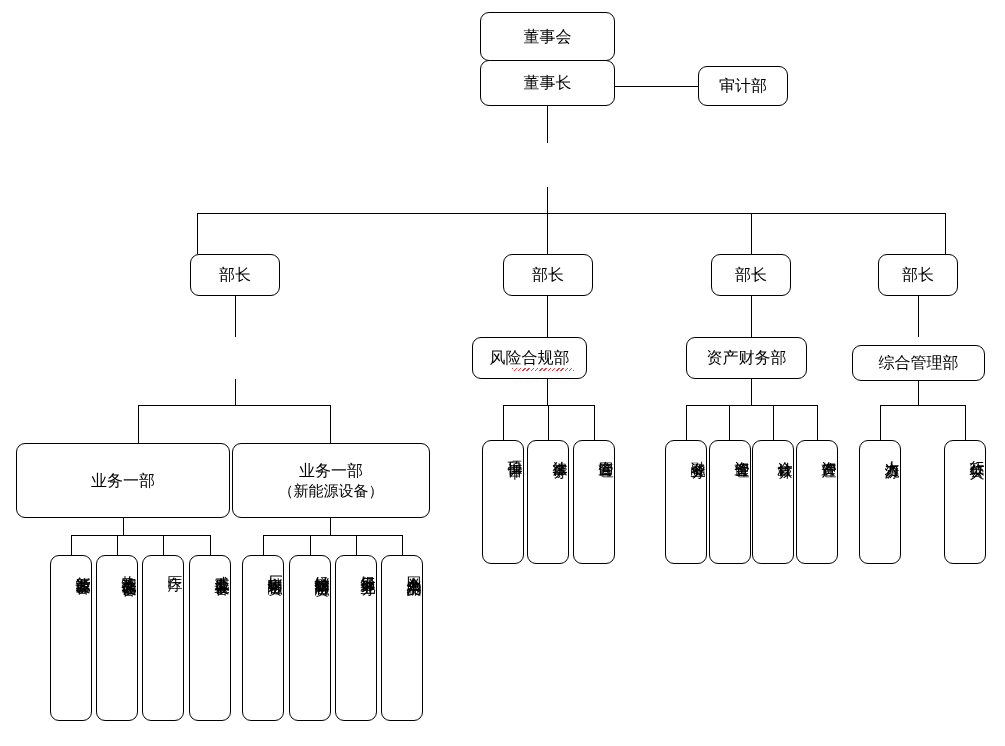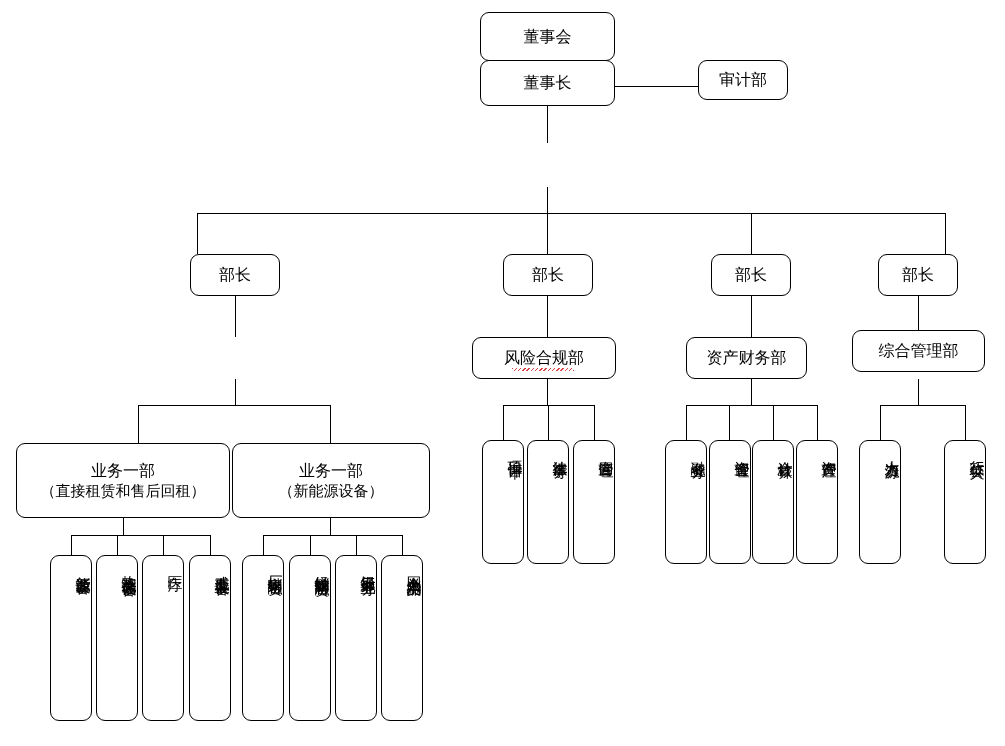--- a/index.html
+++ b/index.html
@@ -91,21 +91,21 @@
   <div class="node" style="left:480px; top:12px; width:135px; height:49px;">
     <span class="label">董事会</span>
   </div>
 
   <div class="node" style="left:480px; top:60px; width:135px; height:46px;">
     <span class="label">董事长</span>
   </div>
 
   <div class="ln lnh" style="left:615px; top:86px; width:83px;"></div>
 
-  <div class="node" style="left:698px; top:60px; width:90px; height:40px;">
+  <div class="node" style="left:698px; top:66px; width:90px; height:40px;">
     <span class="label">审计部</span>
   </div>
 
   <div class="ln lnv" style="left:547px; top:106px; height:37px;"></div>
 
 
   <div class="ln lnv" style="left:547px; top:187px; height:26px;"></div>
   <div class="ln lnh" style="left:197px; top:213px; width:748px;"></div>
 
   <div class="ln lnv" style="left:197px; top:213px; height:41px;"></div>
@@ -124,43 +124,42 @@
   </div>
 
   <div class="ln lnv" style="left:945px; top:213px; height:41px;"></div>
   <div class="node" style="left:878px; top:254px; width:80px; height:42px;">
     <span class="label">部长</span>
   </div>
 
   <div class="ln lnv" style="left:235px; top:296px; height:41px;"></div>
 
   <div class="ln lnv" style="left:547px; top:296px; height:41px;"></div>
-  <div class="node" style="left:472px; top:337px; width:144px; height:42px;">
+  <div class="node" style="left:472px; top:337px; width:115px; height:42px;">
     <span class="label">风险合规部</span>
   </div>
   <div class="squiggle" style="left:512px; top:368px; width:62px;"></div>
 
   <div class="ln lnv" style="left:751px; top:296px; height:41px;"></div>
   <div class="node" style="left:686px; top:337px; width:121px; height:42px;">
     <span class="label">资产财务部</span>
   </div>
 
   <div class="ln lnv" style="left:918px; top:296px; height:41px;"></div>
-  <div class="node" style="left:852px; top:330px; width:133px; height:42px;text-align:center;">
+  <div class="node" style="left:852px; top:345px; width:133px; height:36px;text-align:center;">
     <span class="label">综合管理部</span>
   </div>
 
   <div class="ln lnv" style="left:235px; top:379px; height:26px;"></div>
   <div class="ln lnh" style="left:138px; top:405px; width:193px;"></div>
   <div class="ln lnv" style="left:138px; top:405px; height:38px;"></div>
   <div class="ln lnv" style="left:330px; top:405px; height:38px;"></div>
 
   <div class="node two-line" style="left:16px; top:443px; width:214px; height:75px;">
     <span class="l1">业务一部</span>
-    <span class="l2">（直接租赁和售后回租）</span>
   </div>
 
   <div class="node two-line" style="left:232px; top:443px; width:198px; height:75px;">
     <span class="l1">业务一部</span>
     <span class="l2">（新能源设备）</span>
   </div>
 
   <div class="ln lnv" style="left:123px; top:518px; height:17px;"></div>
   <div class="ln lnh" style="left:71px; top:535px; width:139px;"></div>
   <div class="ln lnv" style="left:71px; top:535px; height:20px;"></div>

